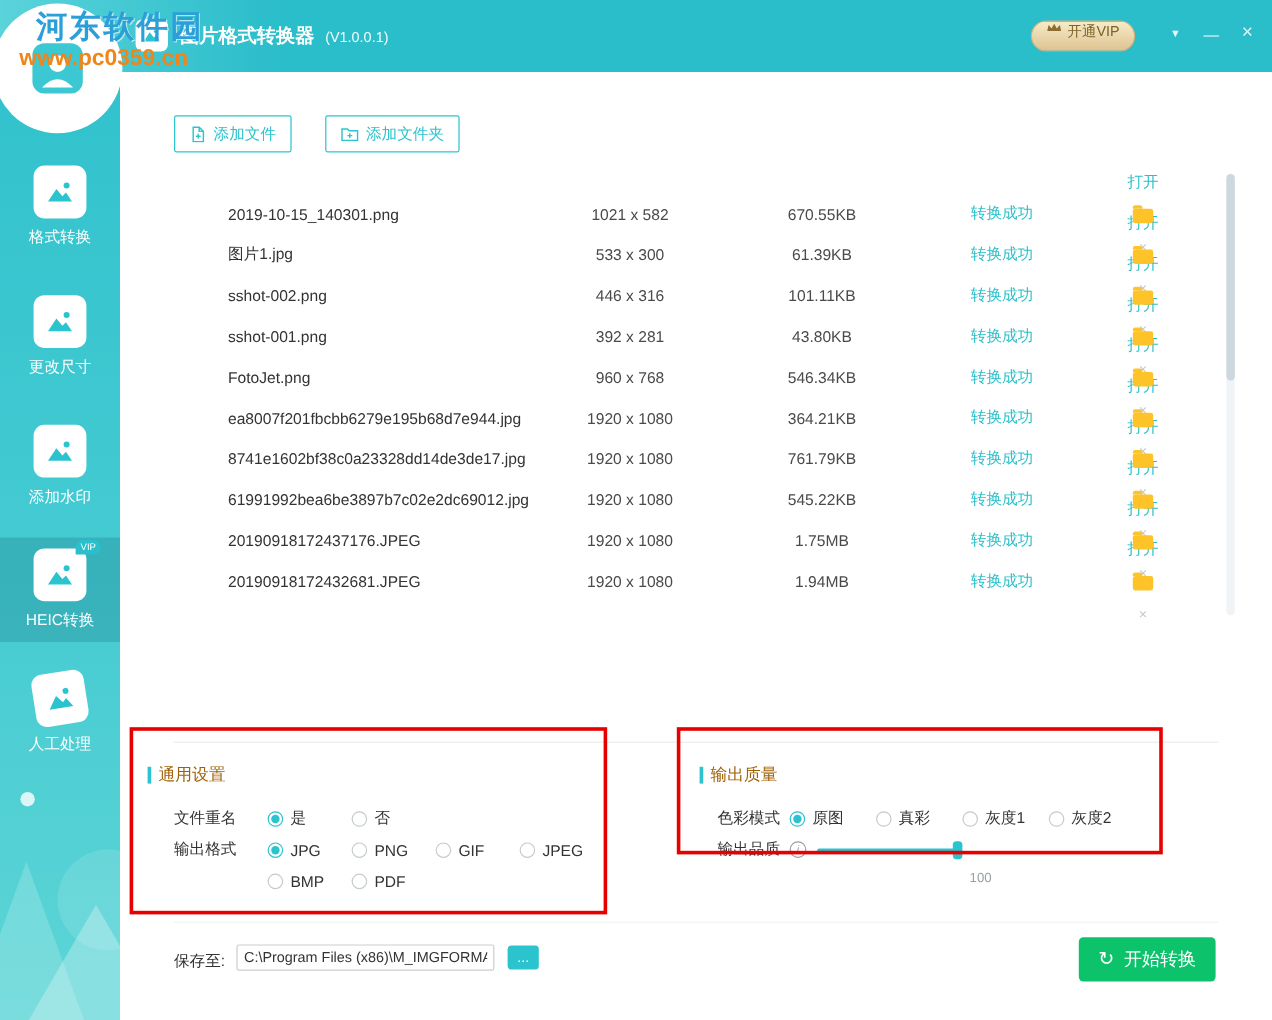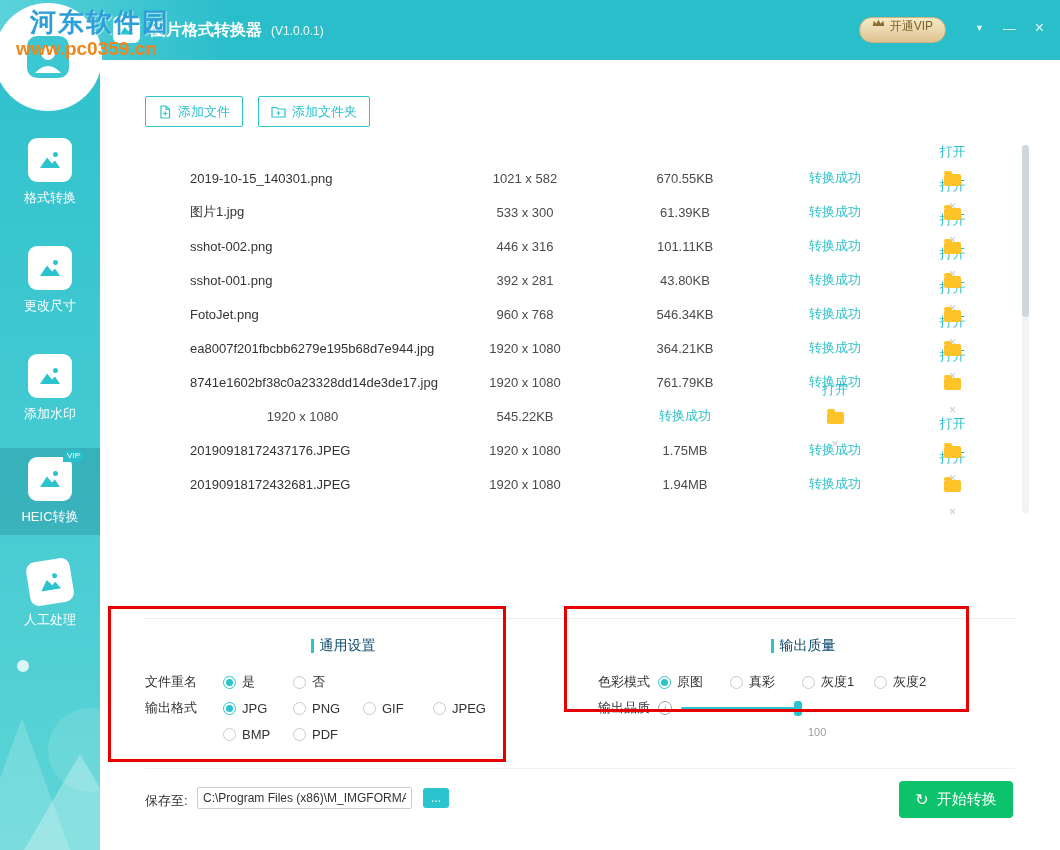--- a/index.html
+++ b/index.html
@@ -40,21 +40,21 @@
     background:rgba(255,255,255,.18); clip-path:polygon(50% 0,100% 100%,0 100%); }
   .deco-tri2 { position:absolute; bottom:0; left:24px; width:112px; height:96px;
     background:rgba(255,255,255,.28); clip-path:polygon(50% 0,100% 100%,0 100%); }
   .deco-dot { position:absolute; left:17px; bottom:178px; width:12px; height:12px;
     border-radius:50%; background:rgba(255,255,255,.8); }
   .deco-ring { position:absolute; right:-32px; bottom:58px; width:84px; height:84px;
     border-radius:50%; background:rgba(255,255,255,.12); }
 
   
   .main { position:absolute; left:100px; top:60px; right:0; bottom:0; background:#fff; }
-  .toolbar { position:absolute; left:45px; top:36px; display:flex; gap:15px; }
+  .toolbar { position:absolute; left:45px; top:36px; display:flex; gap:28px; }
   .tbtn { height:31px; padding:0 12px; border:1px solid #2bc3ce; color:#2bc3ce; background:#fff;
     font-size:13px; display:flex; align-items:center; gap:6px; border-radius:2px; cursor:pointer; }
 
   .table { position:absolute; left:45px; top:83px; width:870px; }
   .thead, .trow { display:grid; grid-template-columns:315px 130px 190px 110px 125px; align-items:center; }
   .thead { height:30px; background:#eef3f7; font-size:13px; color:#333; }
   .thead .h { text-align:center; }
   .trow { height:34px; font-size:13px; color:#333; }
   .c.name { padding-left:45px; text-align:left; overflow:hidden; white-space:nowrap; }
   .c.dim, .c.fsize { text-align:center; color:#4a4a4a; }
@@ -72,21 +72,21 @@
   .vscroll .thumb { position:absolute; top:0; left:0; width:7px; height:172px;
     background:#ccd8de; border-radius:4px; cursor:pointer; }
 
   .divider1 { position:absolute; left:45px; top:558px; width:870px; border-top:1px solid #ececec; }
   .divider2 { position:absolute; left:45px; top:708px; width:870px; border-top:1px solid #f2f2f2; }
 
   
   .panel { position:absolute; font-size:13px; color:#333; }
   .panel-general { left:23px; top:578px; width:440px; }
   .panel-quality { left:483px; top:578px; width:440px; }
-  .ptitle { display:flex; align-items:center; gap:6px; font-size:14px; color:#0c4a6e; height:16px;justify-content:center; }
+  .ptitle { display:flex; align-items:center; gap:6px; font-size:14px; color:#a16207; height:16px; }
   .tick { width:3px; height:14px; background:#2bc3ce; }
   .prow { display:flex; align-items:center; margin-top:10px; margin-left:22px; height:16px; }
   .prow.first { margin-top:20px; }
   .prow.cont { margin-left:100px; }
   .panel-quality .prow { margin-left:15px; }
   .flabel { width:78px; color:#333; }
   .qlabel { width:60px; color:#333; }
   .radio { width:70px; display:flex; align-items:center; gap:6px; cursor:pointer; }
   .panel-quality .radio { width:72px; }
   .rb { width:13px; height:13px; border:1px solid #c6cbce; border-radius:50%; background:#fff; flex:none; }
@@ -298,20 +298,21 @@
         <div class="c dim">1920 x 1080</div>
         <div class="c fsize">761.79KB</div>
         <div class="c status">转换成功</div>
         <div class="c ops">
           <span class="open">打开</span>
           <span class="folder"></span>
           <span class="xdel">×</span>
         </div>
       </div>
       <div class="trow">
+        <div class="c name">61991992bea6be3897b7c02e2dc69012.jpg</div>
         <div class="c dim">1920 x 1080</div>
         <div class="c fsize">545.22KB</div>
         <div class="c status">转换成功</div>
         <div class="c ops">
           <span class="open">打开</span>
           <span class="folder"></span>
           <span class="xdel">×</span>
         </div>
       </div>
       <div class="trow">

